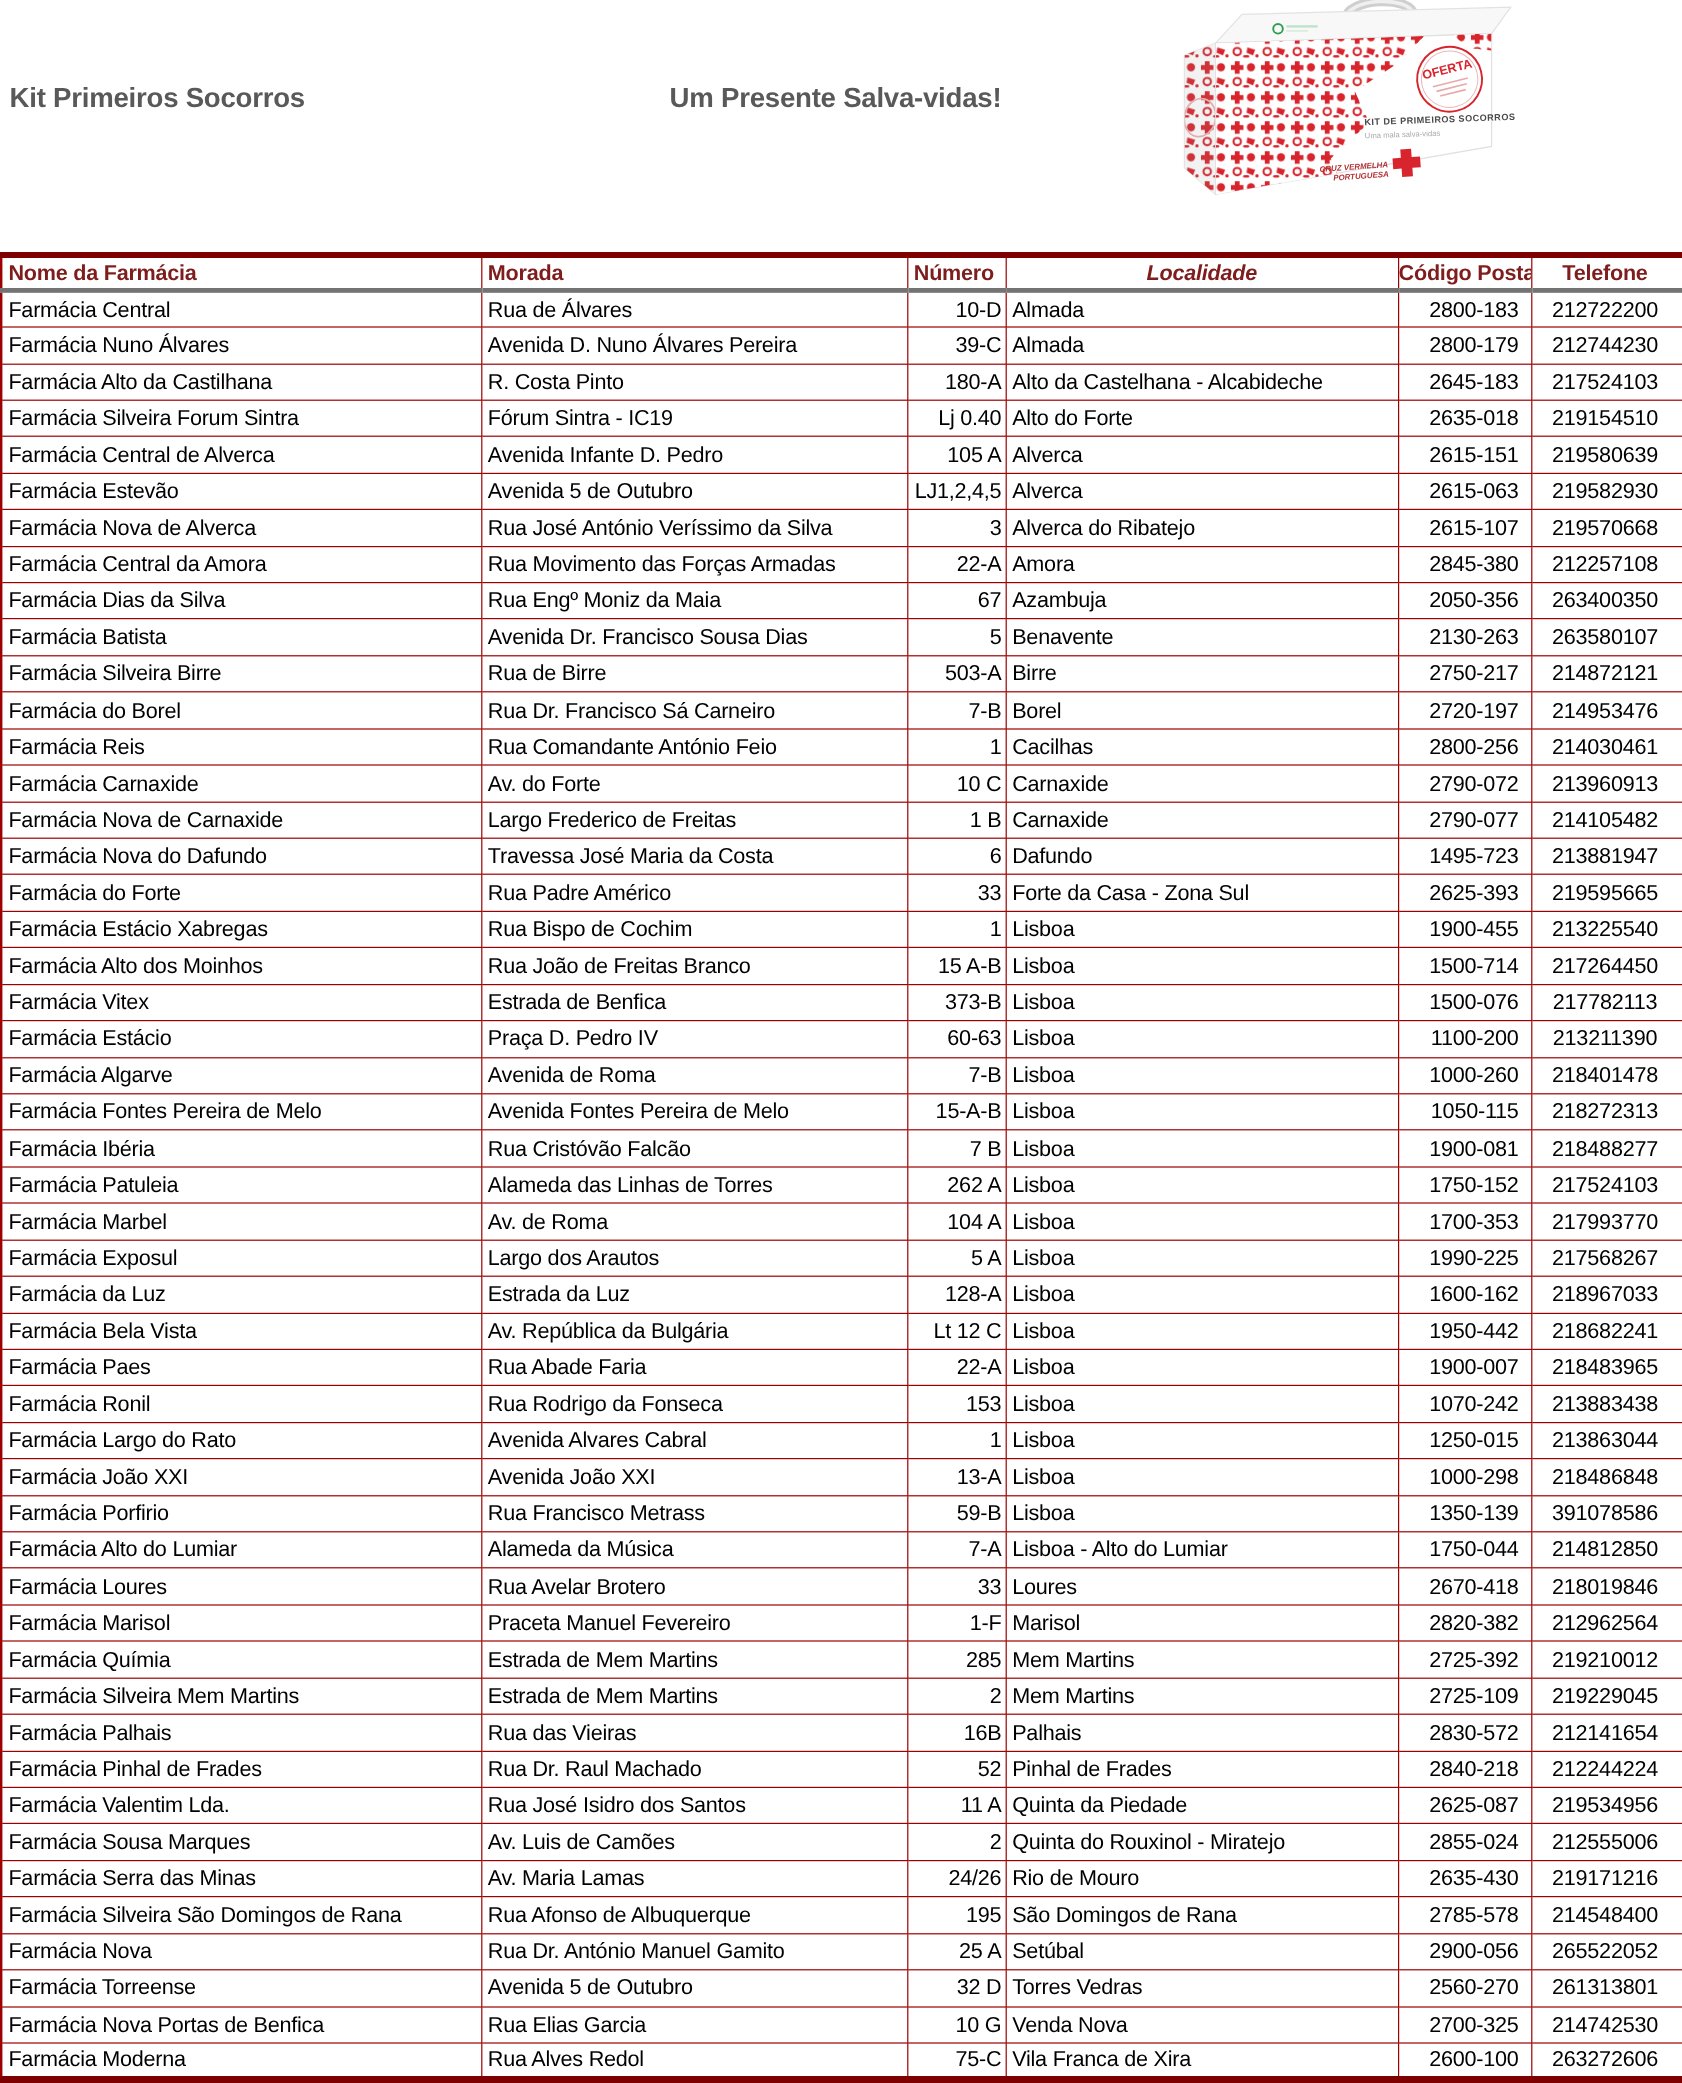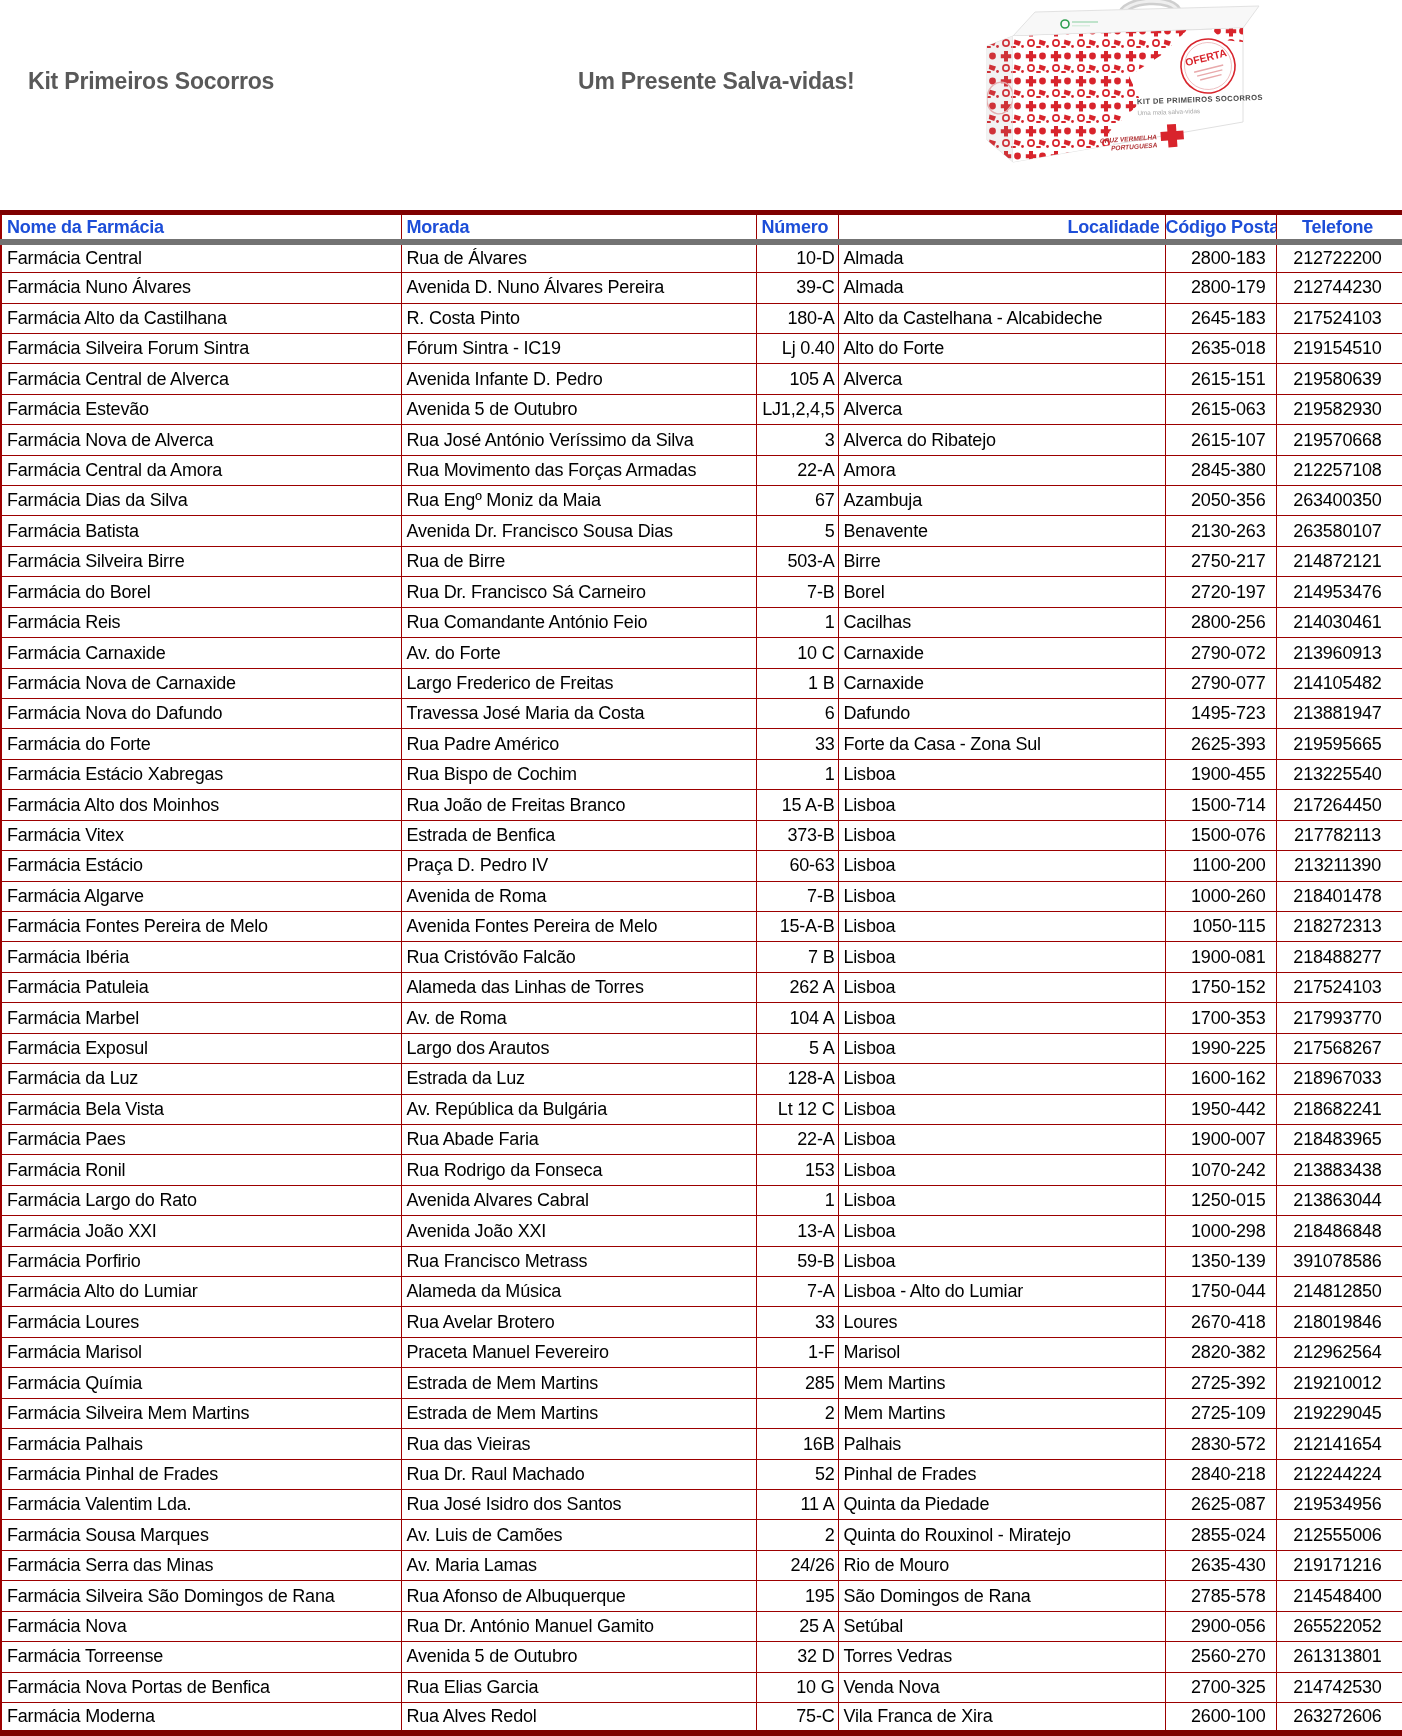--- a/index.html
+++ b/index.html
@@ -1,38 +1,38 @@
 <!DOCTYPE html>
 <html><head>
 <meta charset="utf-8">
 <style>
   html,body{margin:0;padding:0;}
   body{
     width:1402px;height:1736px;background:#ffffff;
     font-family:"Liberation Sans",sans-serif;position:relative;overflow:hidden;
   }
   .page{position:absolute;inset:0;}
-  .title{position:absolute;top:68px;font-size:23px;font-weight:bold;color:#595959;letter-spacing:-0.2px;white-space:nowrap;margin-left:20px;}
+  .title{position:absolute;top:68px;font-size:23px;font-weight:bold;color:#595959;letter-spacing:-0.2px;white-space:nowrap;}
   .title-left{left:8px;}
   .title-right{left:558px;}
   .kit{position:absolute;left:925px;top:0;}
   table.pharm{
     position:absolute;left:0;top:210px;width:1402px;height:1526px;
     box-sizing:border-box;border-collapse:collapse;table-layout:fixed;
     border-top:5px solid #7f0000;border-bottom:6px solid #7f0000;
     border-left:2px solid #9c0000;border-right:3px solid #9c0000;
   }
   .pharm th,.pharm td{
     border:1px solid #9c0000;overflow:hidden;white-space:nowrap;
     font-size:18px;line-height:1.15;color:#000;padding:0 5px;letter-spacing:-0.2px;
   }
   .pharm tr{height:29.7px;}
-  .pharm thead th{color:#1d4ed8;font-weight:bold;border-bottom:6px solid #737373;}
+  .pharm thead th{color:#7f1d1d;font-weight:bold;border-bottom:4px solid #737373;}
   .pharm th.h0,.pharm th.h1,.pharm th.h2{text-align:left;}
-  .pharm th.h3{text-align:right;}
+  .pharm th.h3{text-align:center;font-style:italic;}
   .pharm th.h4{text-align:center;padding:0;}
   .pharm th.h5{padding-right:8px;}
   .pharm td.c0,.pharm td.c1,.pharm td.c3{text-align:left;}
   .pharm td.c2{text-align:right;padding-right:3px;}
   .pharm td.c4{text-align:right;padding-right:10px;margin-left:24px;}
   .pharm td.c5{text-align:center;padding-right:8px;}
 </style>
 </head>
 <body>
 

